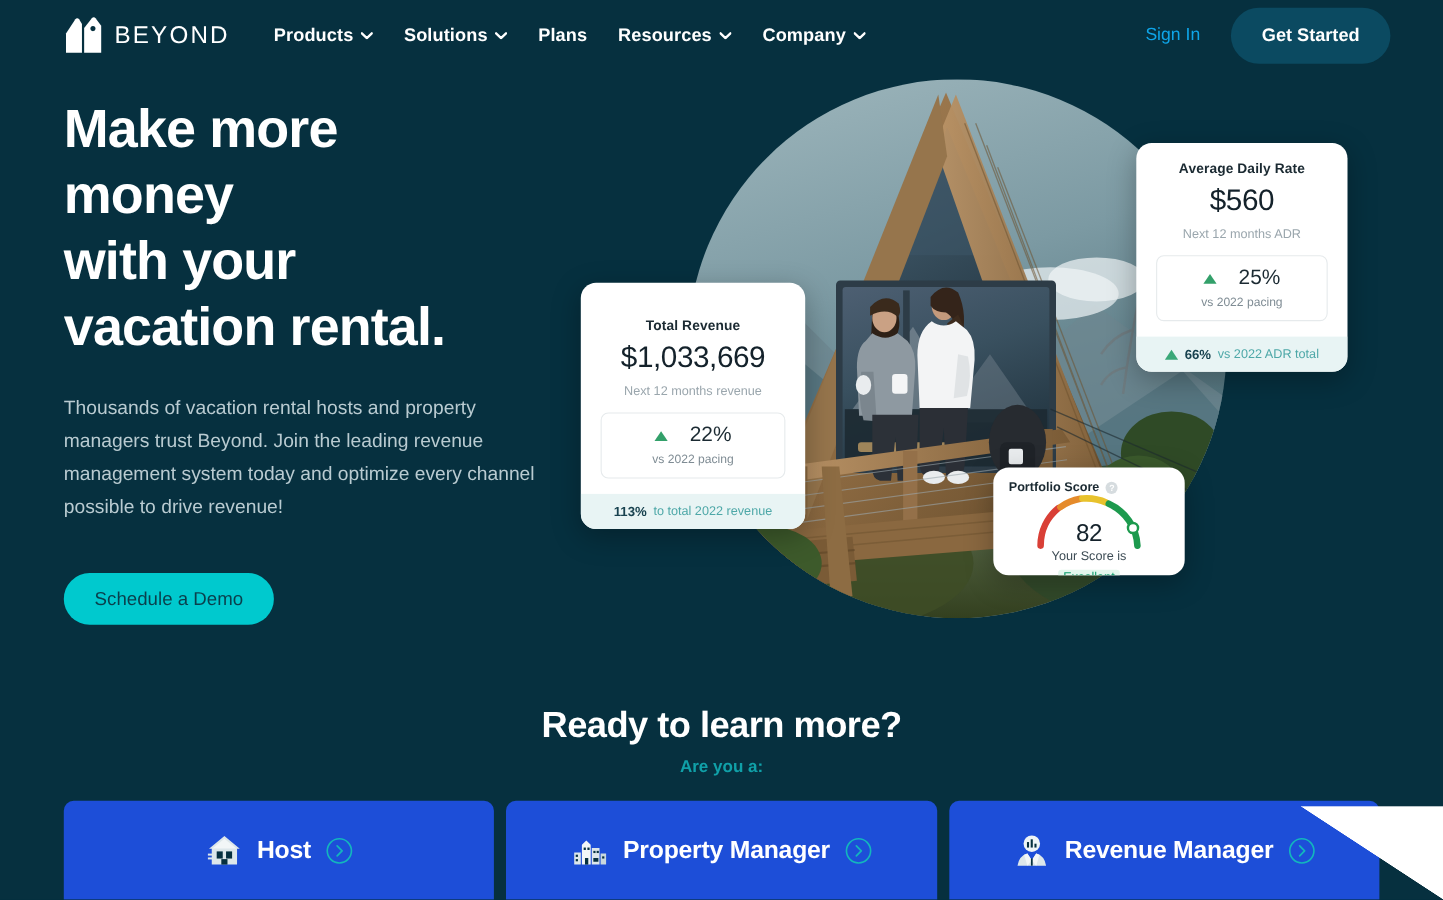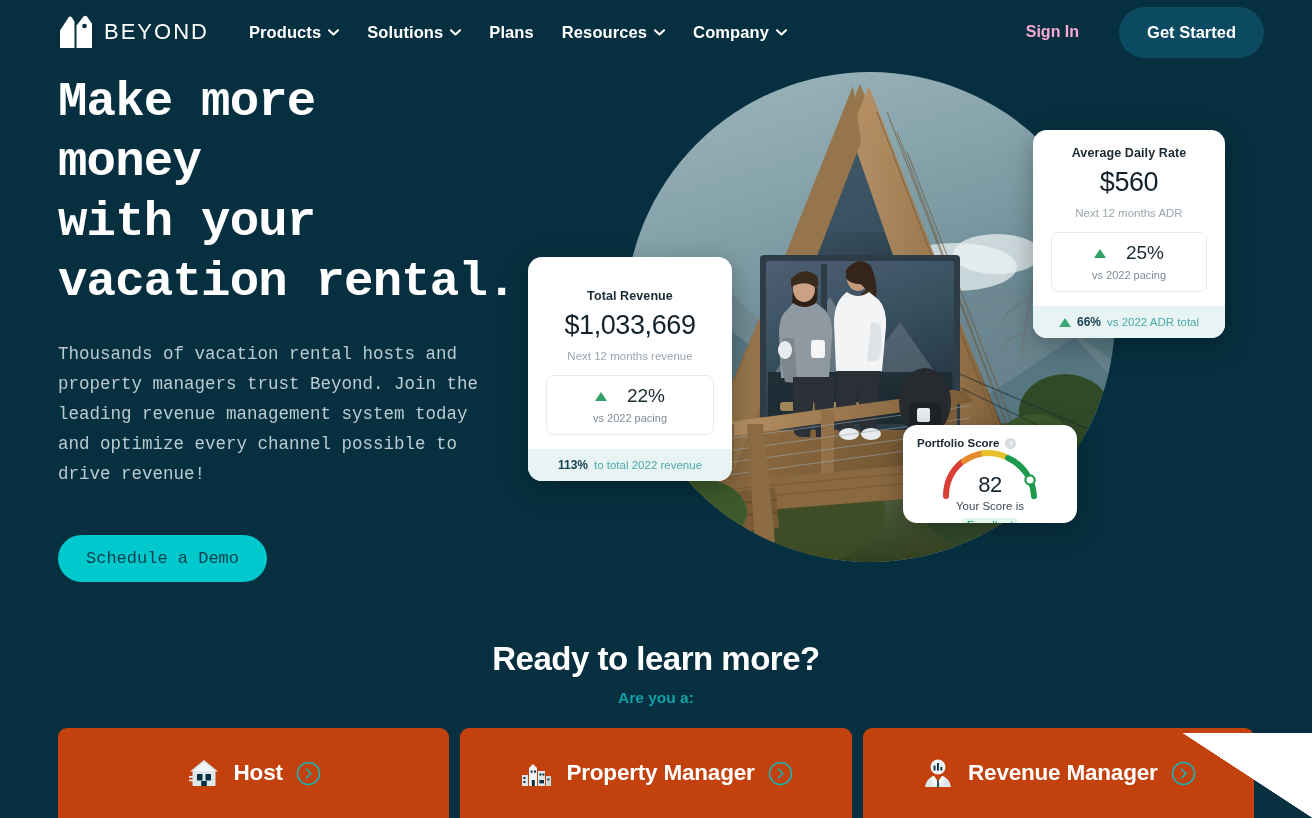--- a/index.html
+++ b/index.html
@@ -35,32 +35,32 @@
   .nav { display: flex; align-items: center; margin-left: 40px; gap: 28px; }
   .nav-item {
     display: flex; align-items: center; gap: 7px;
     color: #ffffff; font-size: 16.5px; font-weight: 700; letter-spacing: .1px;
     cursor: pointer; white-space: nowrap;
   }
   .chev { display: block; width: 11px; height: 7px; }
   .chev path { stroke: #ffffff; stroke-width: 2.1; fill: none; stroke-linecap: round; stroke-linejoin: round; }
   .header-right { margin-left: auto; display: flex; align-items: center; gap: 0; margin-right: 48px; }
   .signin {
-    color: #f9a8d4; font-size: 16px; font-weight: 700; cursor: pointer;
-    margin-right: 40px; white-space: nowrap;
+    color: #0ea5e9; font-size: 16px; font-weight: 400; cursor: pointer;
+    margin-right: 28px; white-space: nowrap;
   }
   .get-started {
     background: #0b4a61; color: #ffffff; border: none;
     font-family: inherit; font-size: 16.5px; font-weight: 700;
     padding: 0 28px; height: 51px; border-radius: 26px; cursor: pointer;
     white-space: nowrap;
   }
 
   
-  .hero-copy { position: absolute; left: 58px; top: 72px; width: 470px; z-index: 20; font-family: Liberation Mono, monospace; }
+  .hero-copy { position: absolute; left: 58px; top: 88px; width: 470px; z-index: 20; }
   .hero-title {
     color: #ffffff; font-size: 49px; line-height: 60px;
     font-weight: 700; letter-spacing: -0.8px;
   }
   .hero-sub {
     margin-top: 27px; color: #b9cbd1; font-size: 17.5px; line-height: 30px;
     font-weight: 400; width: 430px;
   }
   .demo-btn {
     margin-top: 46px; background: #00c9ce; color: #0a3f4c; border: none;
@@ -126,21 +126,21 @@
   
   .learn { position: absolute; top: 640px; left: 0; width: 1312px; text-align: center; z-index: 20; }
   .learn-title { color: #ffffff; font-size: 33px; font-weight: 700; letter-spacing: -.5px; }
   .learn-sub { color: #10a0a8; font-size: 15.5px; font-weight: 700; margin-top: 11px; }
 
   .cards-row {
     position: absolute; top: 728px; left: 58px; width: 1196px;
     display: flex; gap: 11px; z-index: 20;
   }
   .persona-card {
-    flex: 1; height: 90px; background: #c2410c;
+    flex: 1; height: 90px; background: #1d4ed8;
     border-radius: 9px 9px 0 0;
     display: flex; align-items: center; justify-content: center; gap: 13px;
     cursor: pointer;
   }
   .persona-icon { width: 34px; height: 34px; display: block; flex: none; }
   .persona-label { color: #ffffff; font-size: 22.5px; font-weight: 700; letter-spacing: -.2px; white-space: nowrap; }
   .arrow-circle { width: 25px; height: 25px; display: block; flex: none; }
 </style>
 </head>
 <body>

